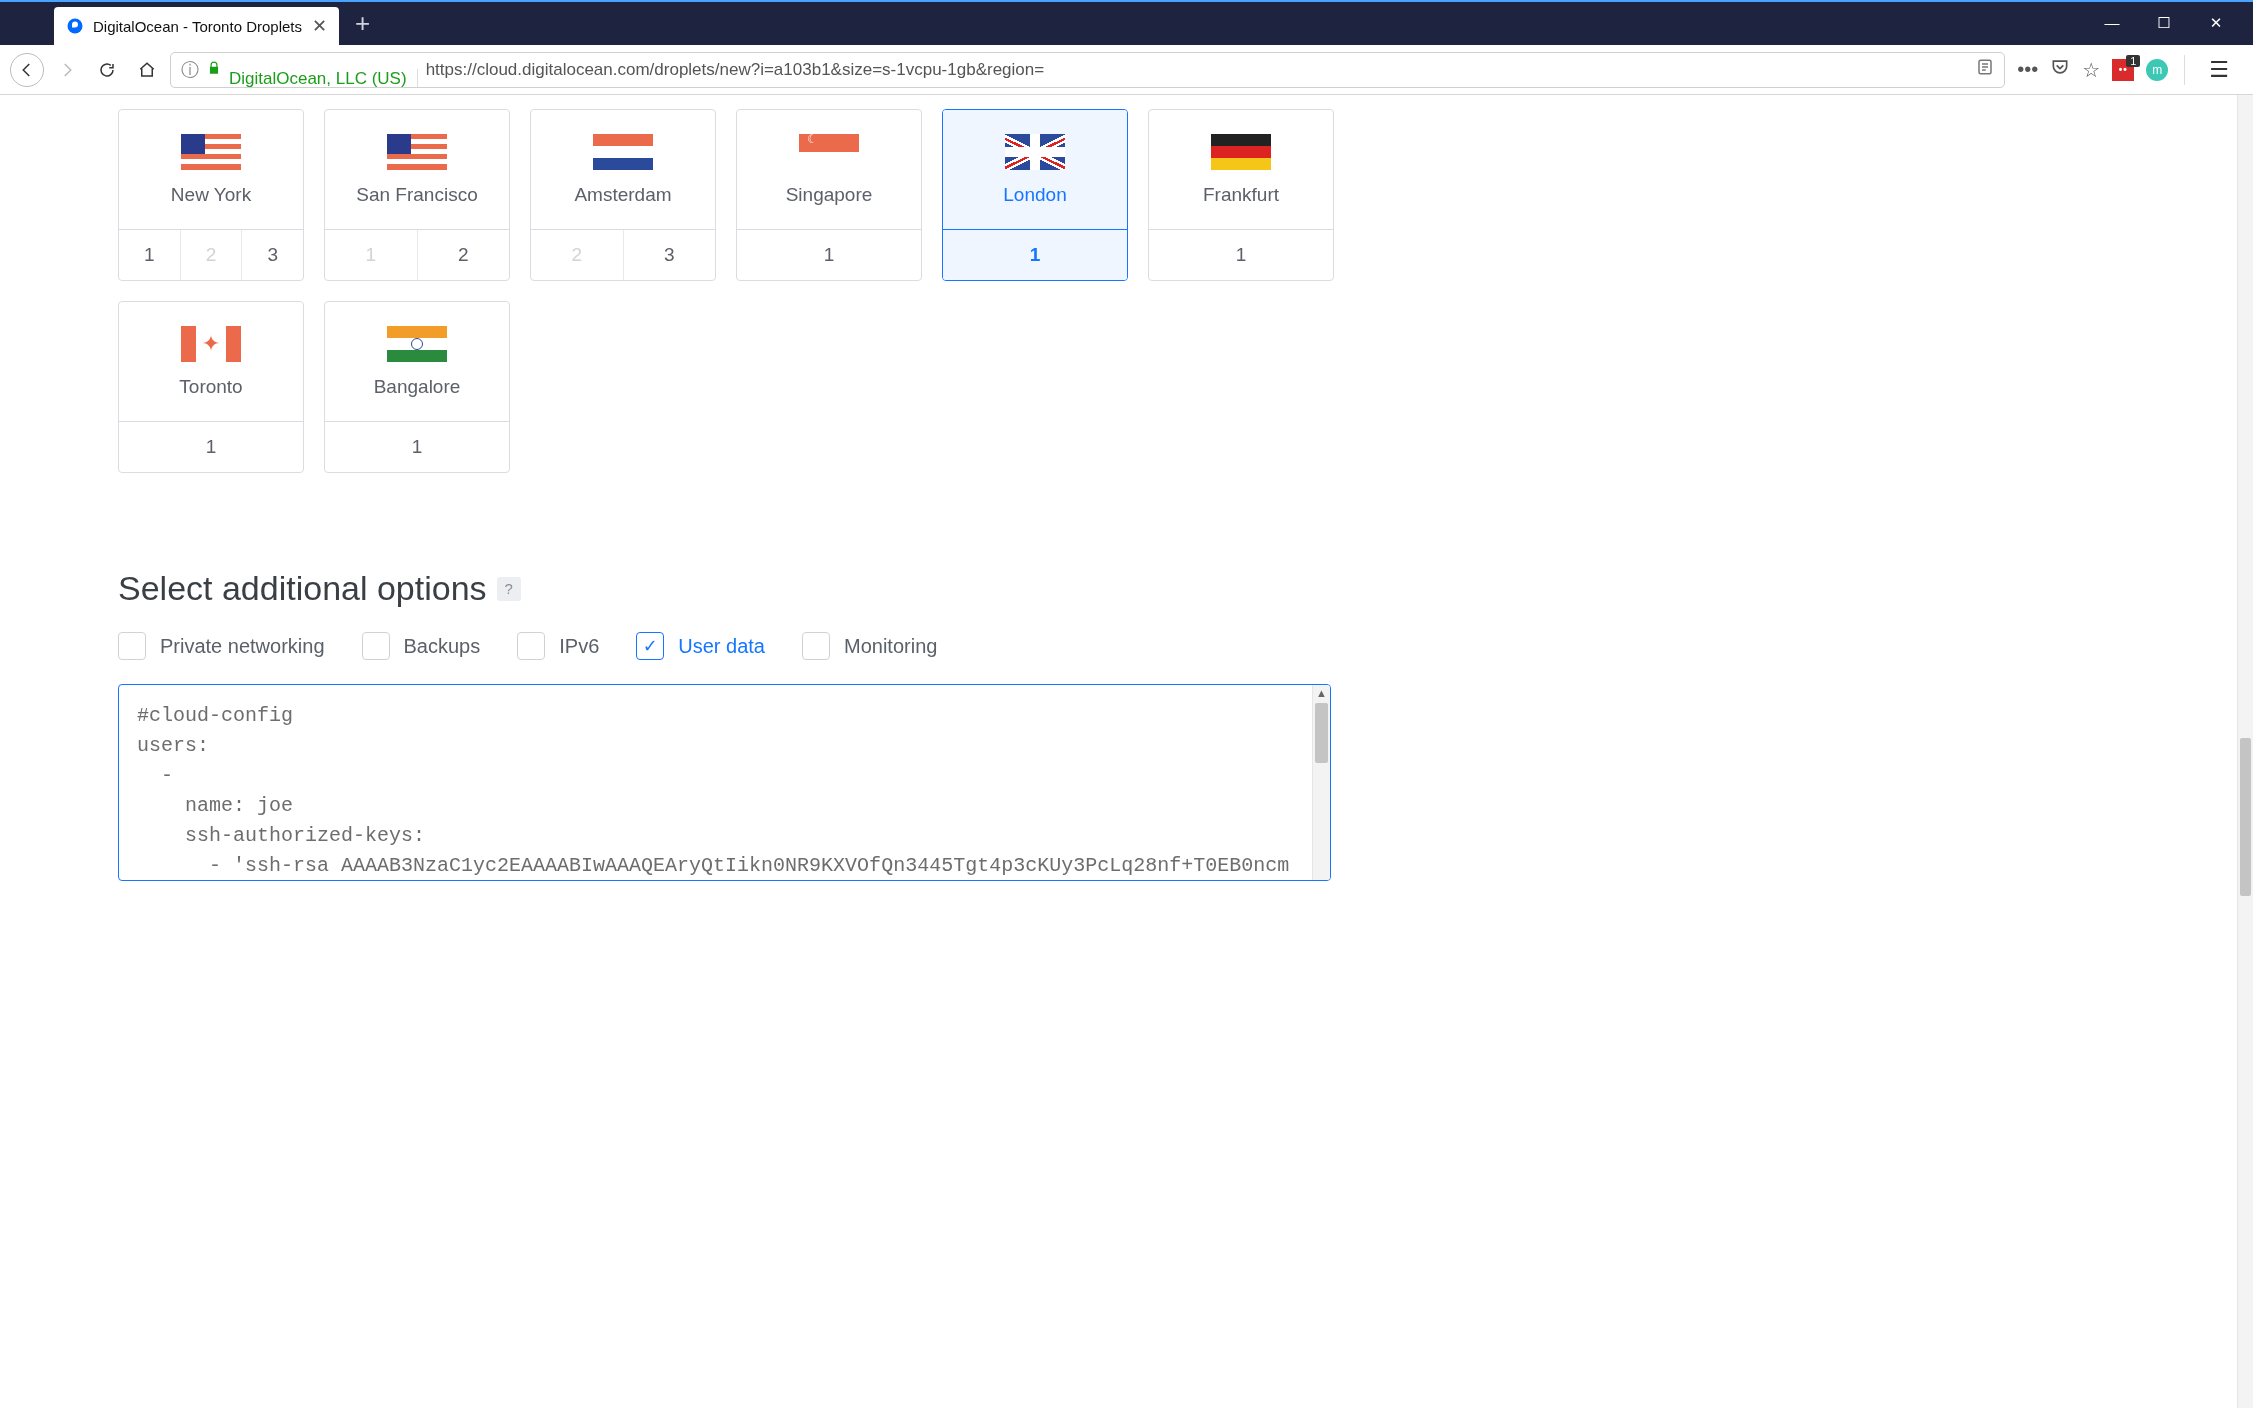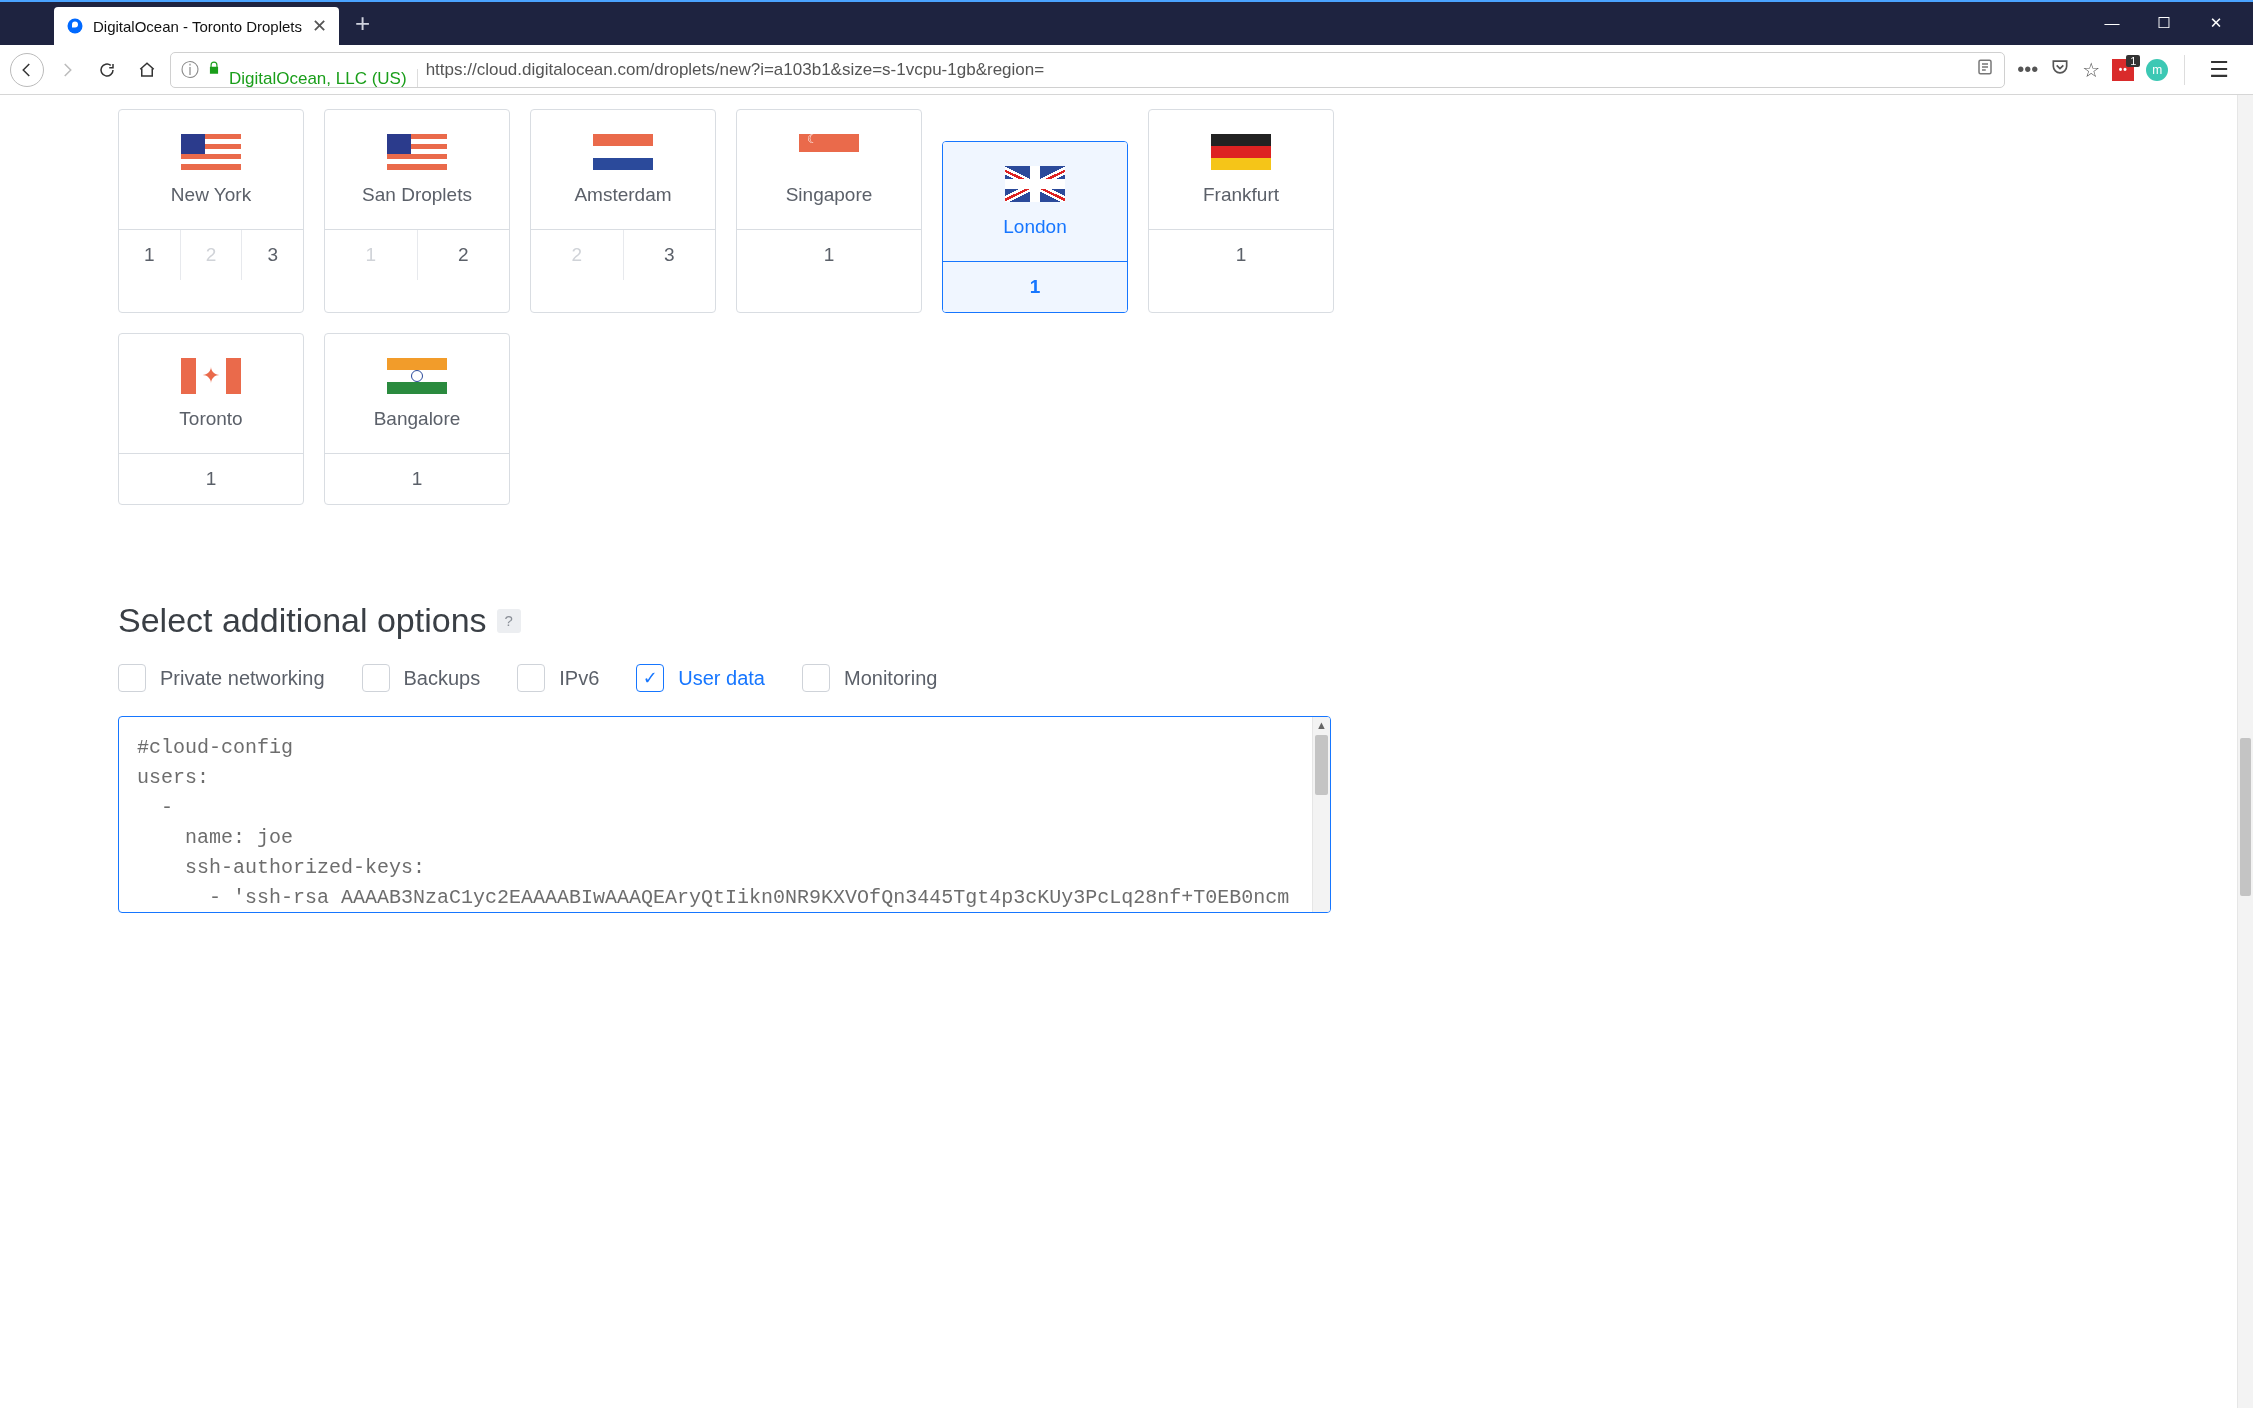--- a/index.html
+++ b/index.html
@@ -119,21 +119,21 @@
   
   .region-grid {
     display: flex; flex-wrap: wrap; gap: 20px; max-width: 1240px;
   }
   .region-card {
     width: 186px;
     border: 1px solid #d9dde2;
     border-radius: 4px;
     overflow: hidden;
   }
-  .region-card.selected { border: 1px solid #1676ff; margin-top: 32px; }
+  .region-card.selected { border: 1px solid #1676ff; }
   .region-top {
     height: 120px;
     display: flex; flex-direction: column;
     align-items: center; justify-content: center;
     gap: 14px;
     border-bottom: 1px solid #d9dde2;
   }
   .region-card.selected .region-top { background: #f0f6ff; border-bottom-color: #1676ff; }
   .flag { width: 60px; height: 36px; }
   .region-name { font-size: 19px; color: #5b6069; }
@@ -340,21 +340,21 @@
           </div>
           <div class="dc-row">
             <div class="dc">1</div>
             <div class="dc faded">2</div>
             <div class="dc">3</div>
           </div>
         </div>
         <div class="region-card">
           <div class="region-top">
             <div class="flag us"></div>
-            <div class="region-name">San Droplets</div>
+            <div class="region-name">San Francisco</div>
           </div>
           <div class="dc-row">
             <div class="dc faded">1</div>
             <div class="dc">2</div>
           </div>
         </div>
         <div class="region-card">
           <div class="region-top">
             <div class="flag nl"></div>
             <div class="region-name">Amsterdam</div>

